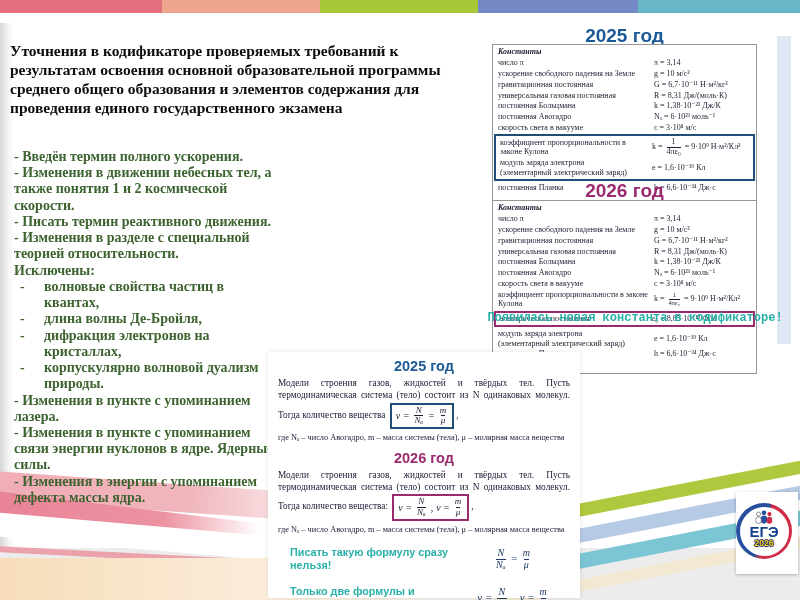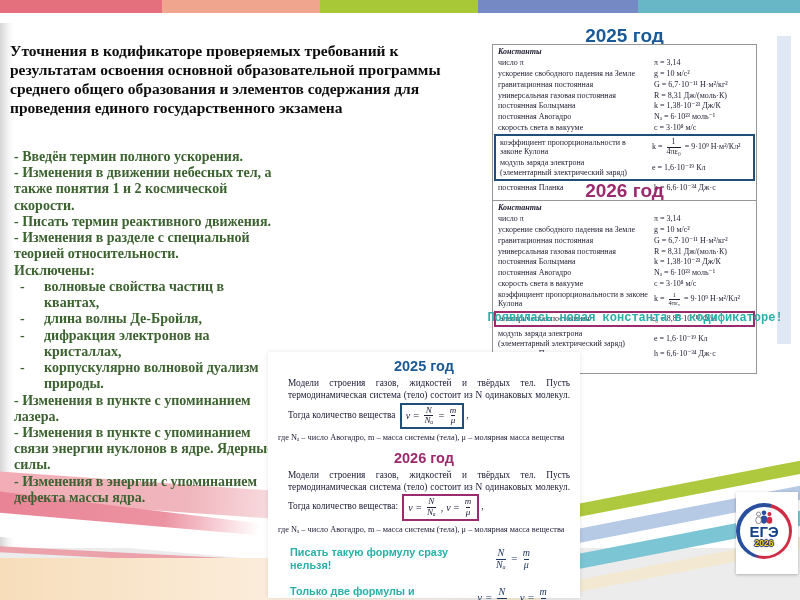--- a/index.html
+++ b/index.html
@@ -52,21 +52,21 @@
   .frac .den{border-top:1px solid currentColor;padding-top:0.5px;}
   .t-value .frac{font-size:6.5px;}
   .t-value .frac.big{font-size:8px;}
   #note-teal{position:absolute;left:475px;top:311px;width:320px;text-align:center;font-family:Liberation Mono, monospace;font-weight:bold;font-size:12px;color:#29b0a8;z-index:2;}
 
   
   #panel{position:absolute;left:268px;top:352px;width:312px;height:246px;background:#fff;box-shadow:0 0 5px rgba(0,0,0,.10);padding:4px 10px;box-sizing:border-box;z-index:3;}
   .panel-year{text-align:center;font-family:"Liberation Sans","DejaVu Sans",sans-serif;font-weight:bold;font-size:14.5px;margin:2px 0 3px 0;}
   .panel-year.blue{color:#1b5a96;}
   .panel-year.magenta{color:#9c2a6e;}
-  .panel-par{margin:0 0 3px 10px;font-size:9.3px;line-height:1.32;text-align:justify;color:#20203a;}
+  .panel-par{margin:0 0 3px 0;font-size:9.3px;line-height:1.32;text-align:justify;color:#20203a;}
   .fbox{display:inline-flex;align-items:center;border:2px solid #1f4e79;padding:1px 4px;margin:1px 2px;gap:3px;font-size:10px;vertical-align:middle;background:#fff;}
   .fbox.magenta{border-color:#9c2a6e;}
   .fbox .frac{font-size:9px;}
   .where{font-size:8.3px;color:#20203a;margin:1px 0 4px 0;}
   .it{font-style:italic;}
   .warn-row{display:flex;align-items:center;margin-top:12px;}
   .warn-text{width:178px;font-family:"Liberation Sans","DejaVu Sans",sans-serif;font-weight:bold;font-size:10.8px;line-height:1.25;color:#29b0a8;padding-left:12px;box-sizing:border-box;}
   .wformula{flex:1;text-align:center;font-size:11px;color:#1f3864;font-style:italic;}
   .wformula .frac{font-size:10px;}
 

